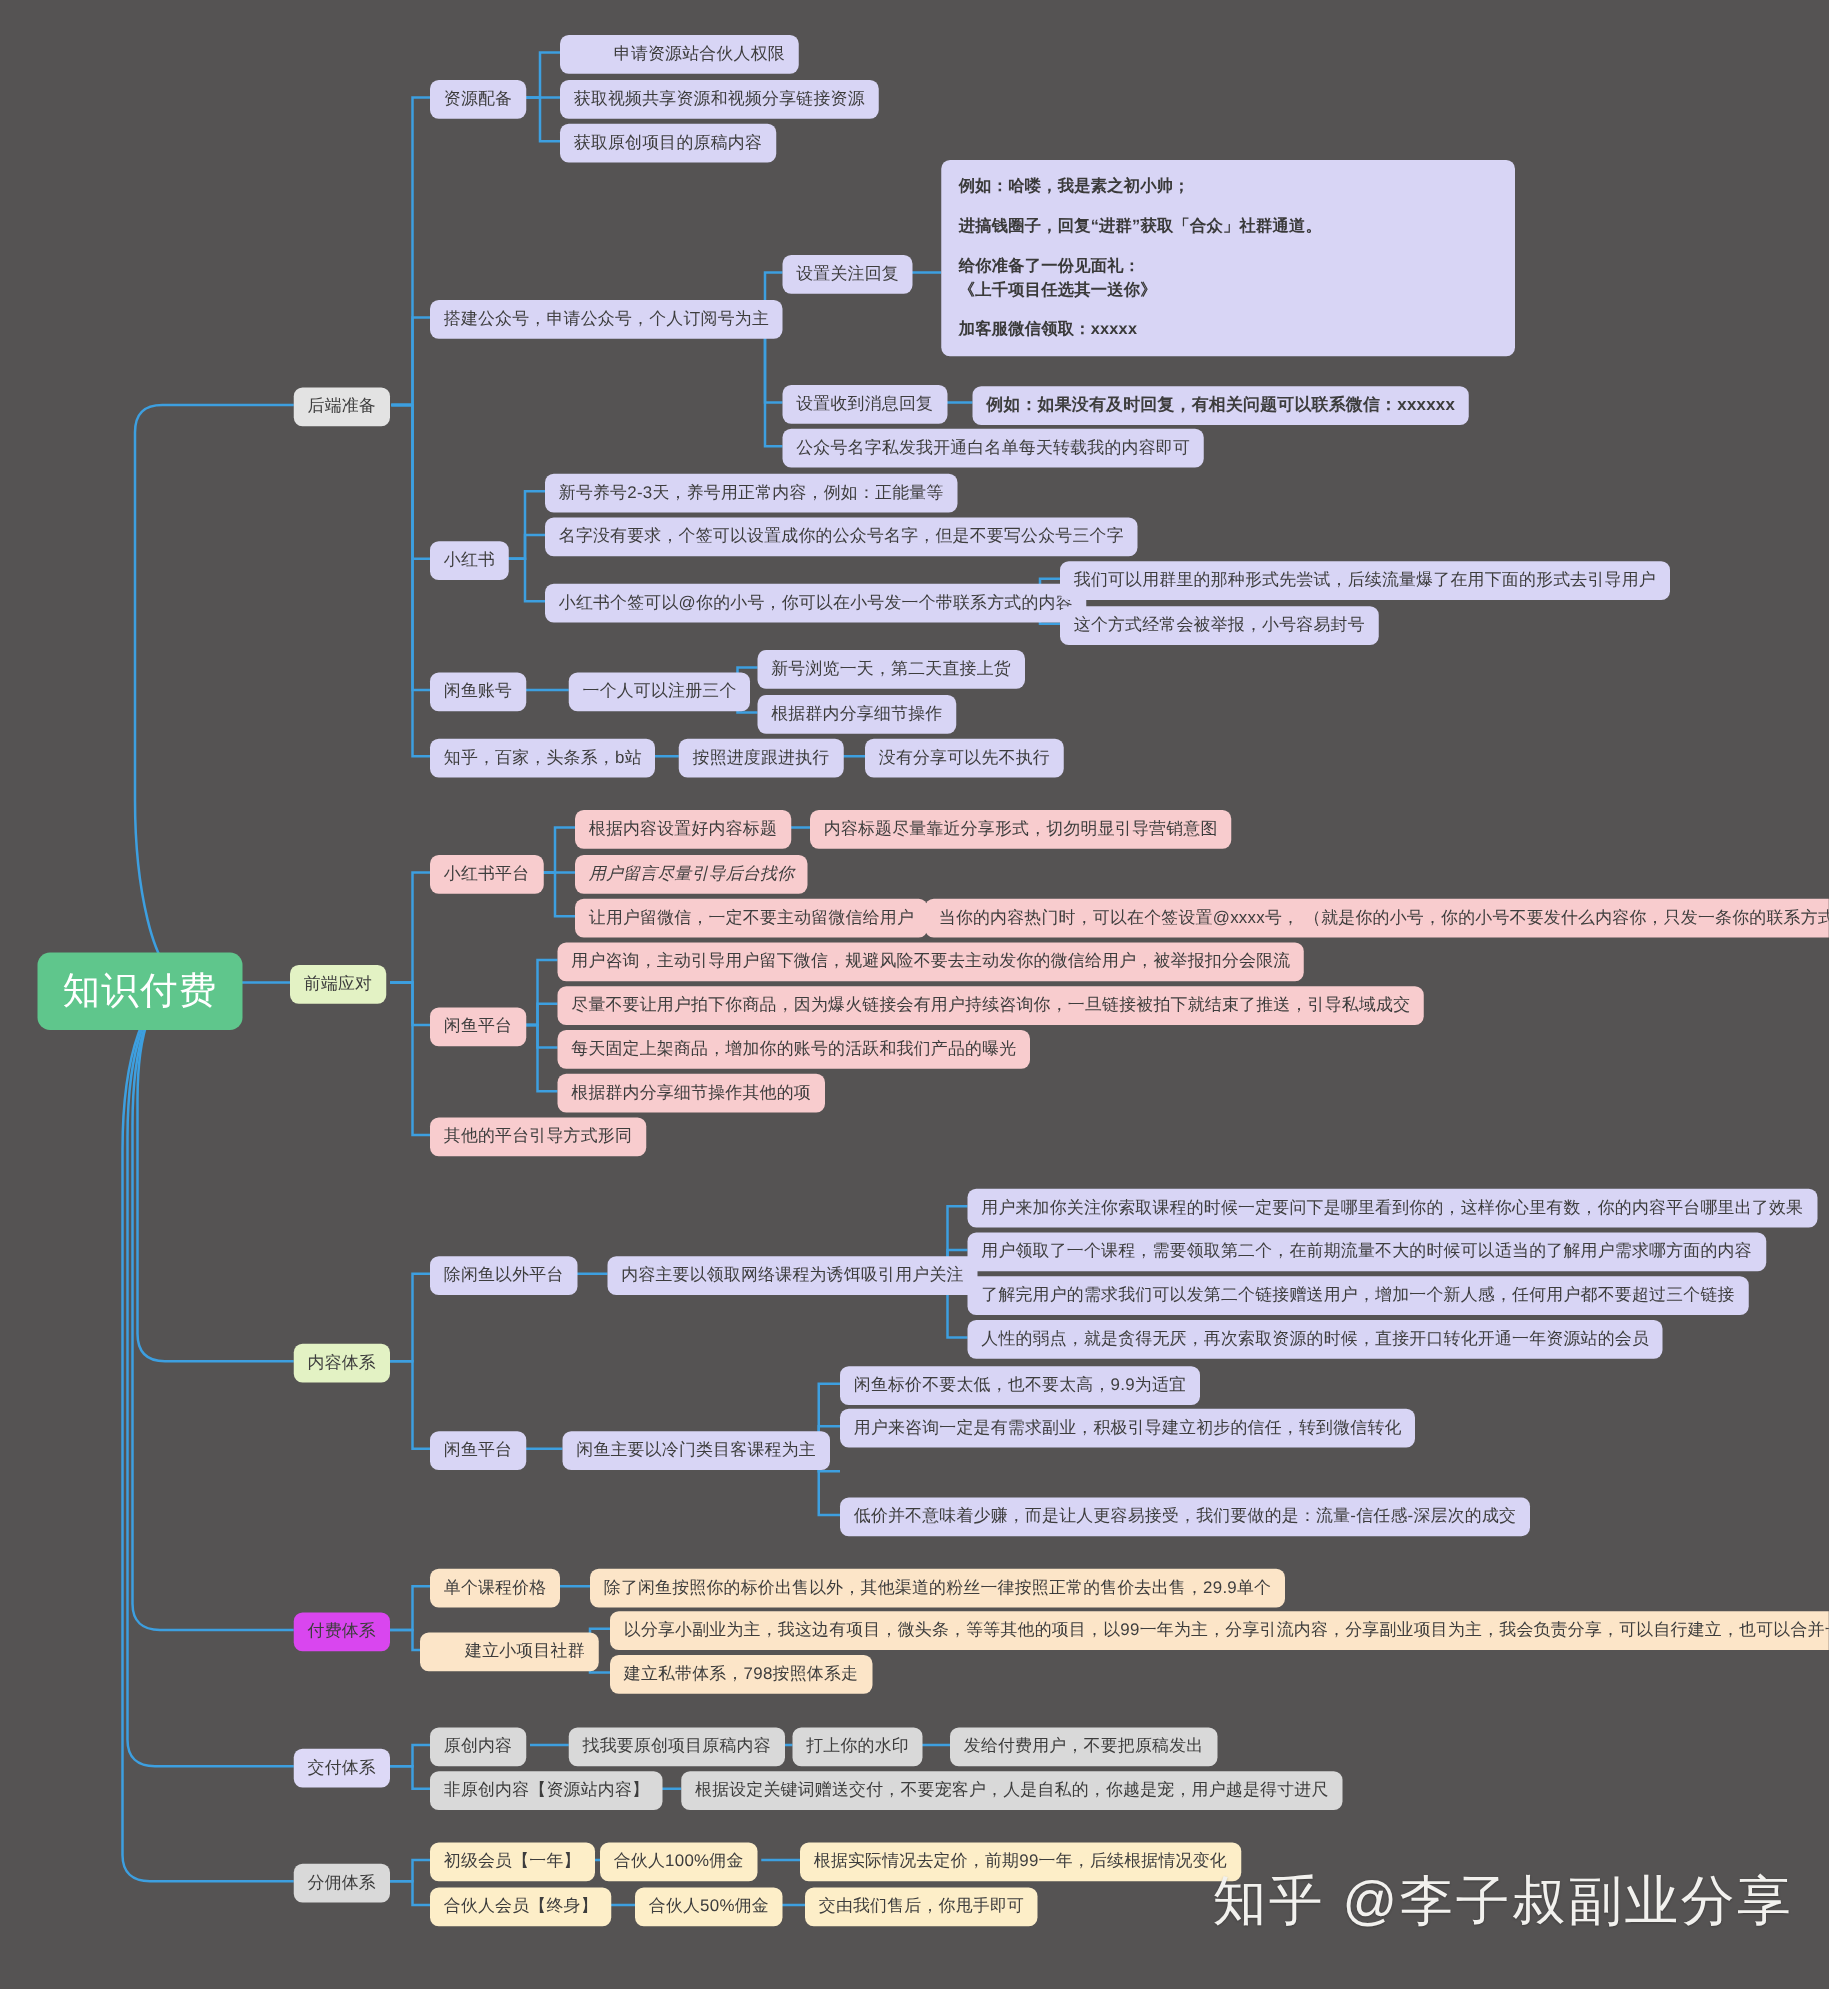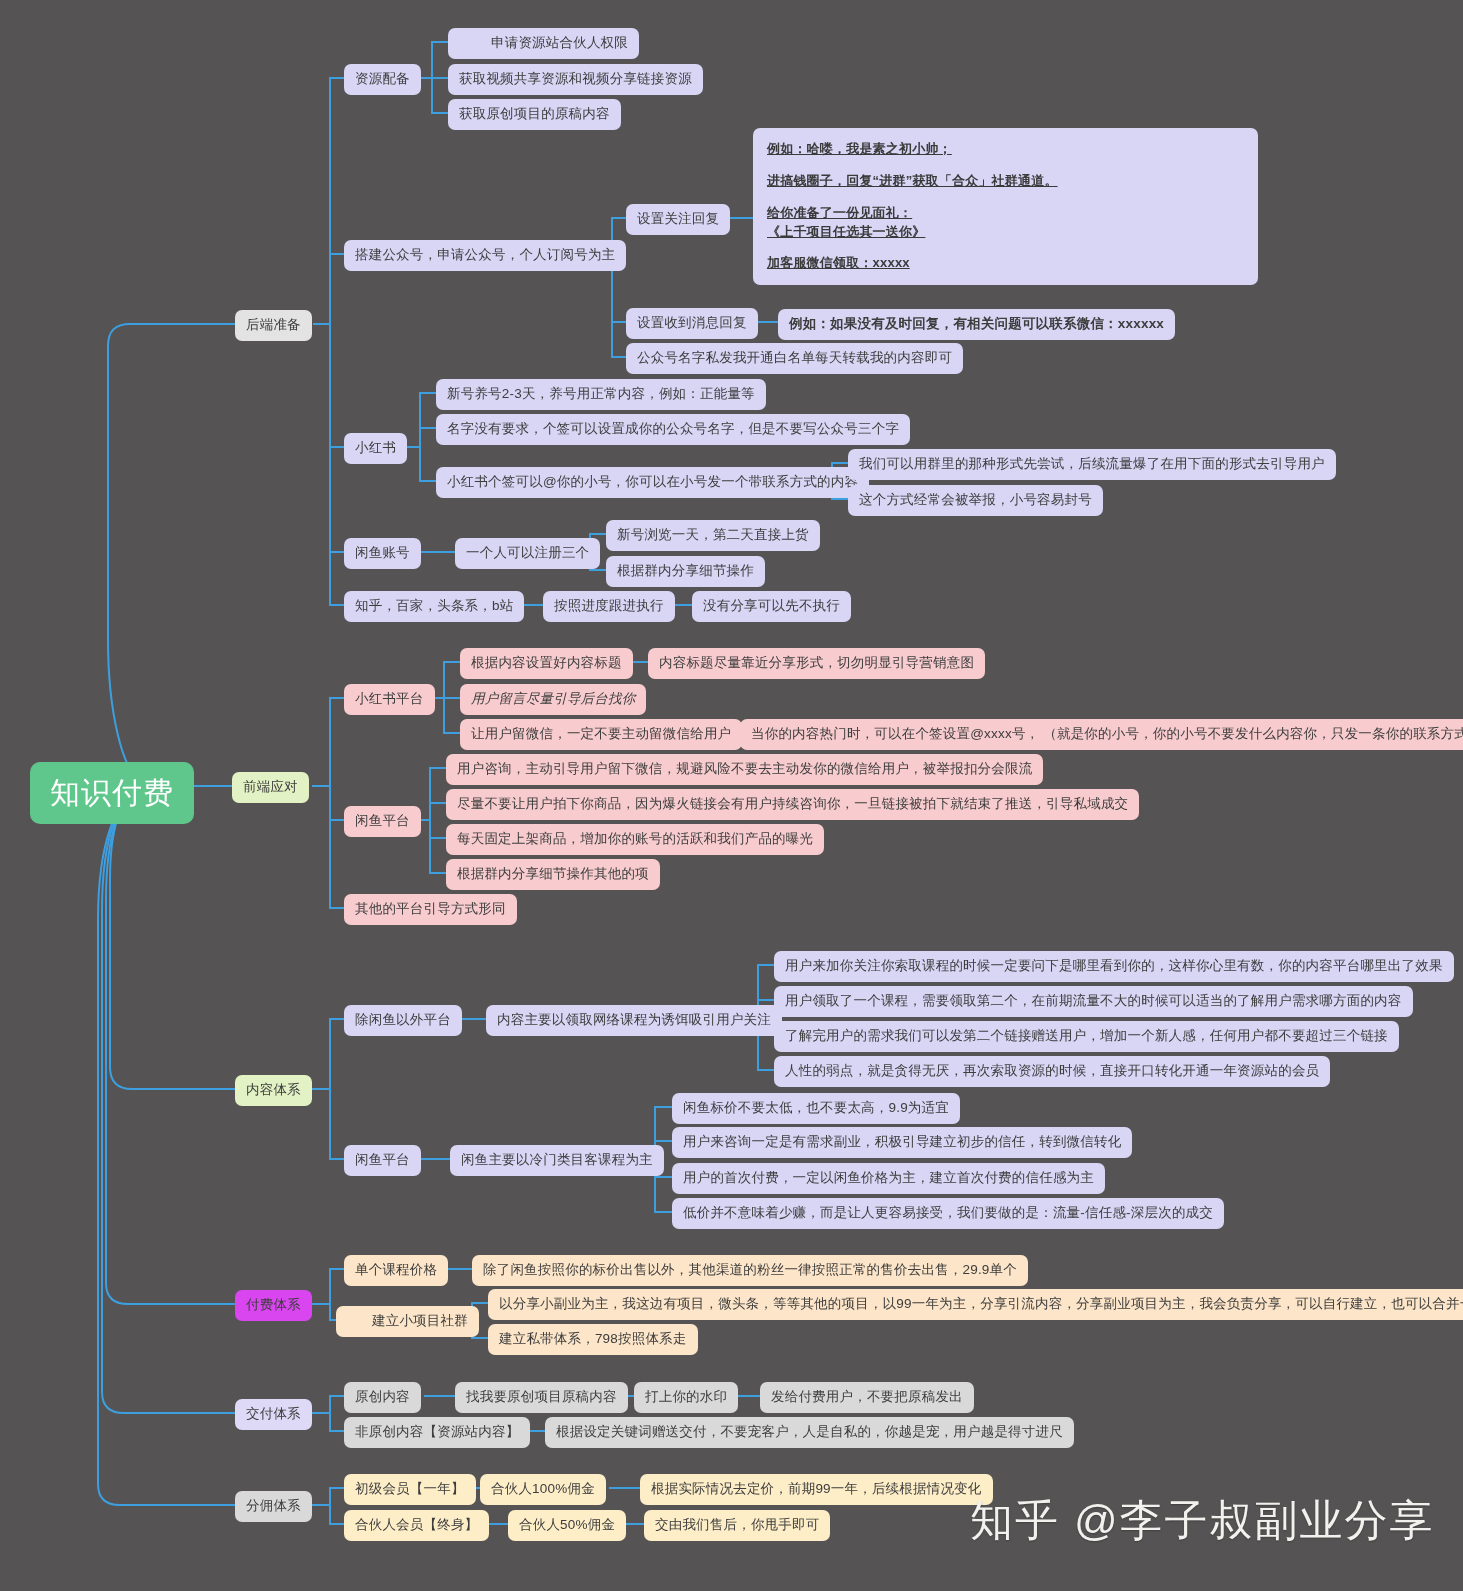--- a/index.html
+++ b/index.html
@@ -164,21 +164,21 @@
 <div class="node c-gray" style="left:235px;top:310px;">后端准备</div>
 
 <div class="node c-purple" style="left:344px;top:64px;">资源配备</div>
 <div class="node c-purple" style="left:448px;top:28px;padding-left:43px;">申请资源站合伙人权限</div>
 <div class="node c-purple" style="left:448px;top:64px;">获取视频共享资源和视频分享链接资源</div>
 <div class="node c-purple" style="left:448px;top:99px;">获取原创项目的原稿内容</div>
 
 <div class="node c-purple" style="left:344px;top:240px;">搭建公众号，申请公众号，个人订阅号为主</div>
 <div class="node c-purple" style="left:626px;top:204px;">设置关注回复</div>
 
-<div class="node c-purple big-note" style="left:753px;top:128px;width:505px;text-decoration:underline;">
+<div class="node c-purple big-note" style="left:753px;top:128px;width:459px;">
   <p>例如：哈喽，我是素之初小帅；</p>
   <p>进搞钱圈子，回复“进群”获取「合众」社群通道。</p>
   <p style="white-space:pre-line">给你准备了一份见面礼：
 《上千项目任选其一送你》</p>
   <p>加客服微信领取：xxxxx</p>
 </div>
 
 <div class="node c-purple" style="left:626px;top:308px;">设置收到消息回复</div>
 <div class="node c-purple bold" style="left:778px;top:309px;">例如：如果没有及时回复，有相关问题可以联系微信：xxxxxx</div>
 <div class="node c-purple" style="left:626px;top:343px;">公众号名字私发我开通白名单每天转载我的内容即可</div>
@@ -221,21 +221,20 @@
 <div class="node c-purple" style="left:486px;top:1005px;">内容主要以领取网络课程为诱饵吸引用户关注</div>
 <div class="node c-purple" style="left:774px;top:986px;">用户领取了一个课程，需要领取第二个，在前期流量不大的时候可以适当的了解用户需求哪方面的内容</div>
 <div class="node c-purple" style="left:774px;top:951px;">用户来加你关注你索取课程的时候一定要问下是哪里看到你的，这样你心里有数，你的内容平台哪里出了效果</div>
 <div class="node c-purple" style="left:774px;top:1021px;">了解完用户的需求我们可以发第二个链接赠送用户，增加一个新人感，任何用户都不要超过三个链接</div>
 <div class="node c-purple" style="left:774px;top:1056px;">人性的弱点，就是贪得无厌，再次索取资源的时候，直接开口转化开通一年资源站的会员</div>
 
 <div class="node c-purple" style="left:344px;top:1145px;">闲鱼平台</div>
 <div class="node c-purple" style="left:450px;top:1145px;">闲鱼主要以冷门类目客课程为主</div>
 <div class="node c-purple" style="left:672px;top:1093px;">闲鱼标价不要太低，也不要太高，9.9为适宜</div>
 <div class="node c-purple" style="left:672px;top:1127px;">用户来咨询一定是有需求副业，积极引导建立初步的信任，转到微信转化</div>
-<div class="node c-purple" style="left:672px;top:1163px;">用户的首次付费，一定以闲鱼价格为主，建立首次付费的信任感为主</div>
 <div class="node c-purple" style="left:672px;top:1198px;">低价并不意味着少赚，而是让人更容易接受，我们要做的是：流量-信任感-深层次的成交</div>
 
 <div class="node c-blue" style="left:235px;top:1290px;">付费体系</div>
 <div class="node c-cream" style="left:344px;top:1255px;">单个课程价格</div>
 <div class="node c-cream" style="left:472px;top:1255px;">除了闲鱼按照你的标价出售以外，其他渠道的粉丝一律按照正常的售价去出售，29.9单个</div>
 <div class="node c-cream" style="left:336px;top:1306px;padding-left:36px;">建立小项目社群</div>
 <div class="node c-cream" style="left:488px;top:1289px;">以分享小副业为主，我这边有项目，微头条，等等其他的项目，以99一年为主，分享引流内容，分享副业项目为主，我会负责分享，可以自行建立，也可以合并一起</div>
 <div class="node c-cream" style="left:488px;top:1324px;">建立私带体系，798按照体系走</div>
 
 <div class="node c-lav" style="left:235px;top:1399px;">交付体系</div>

